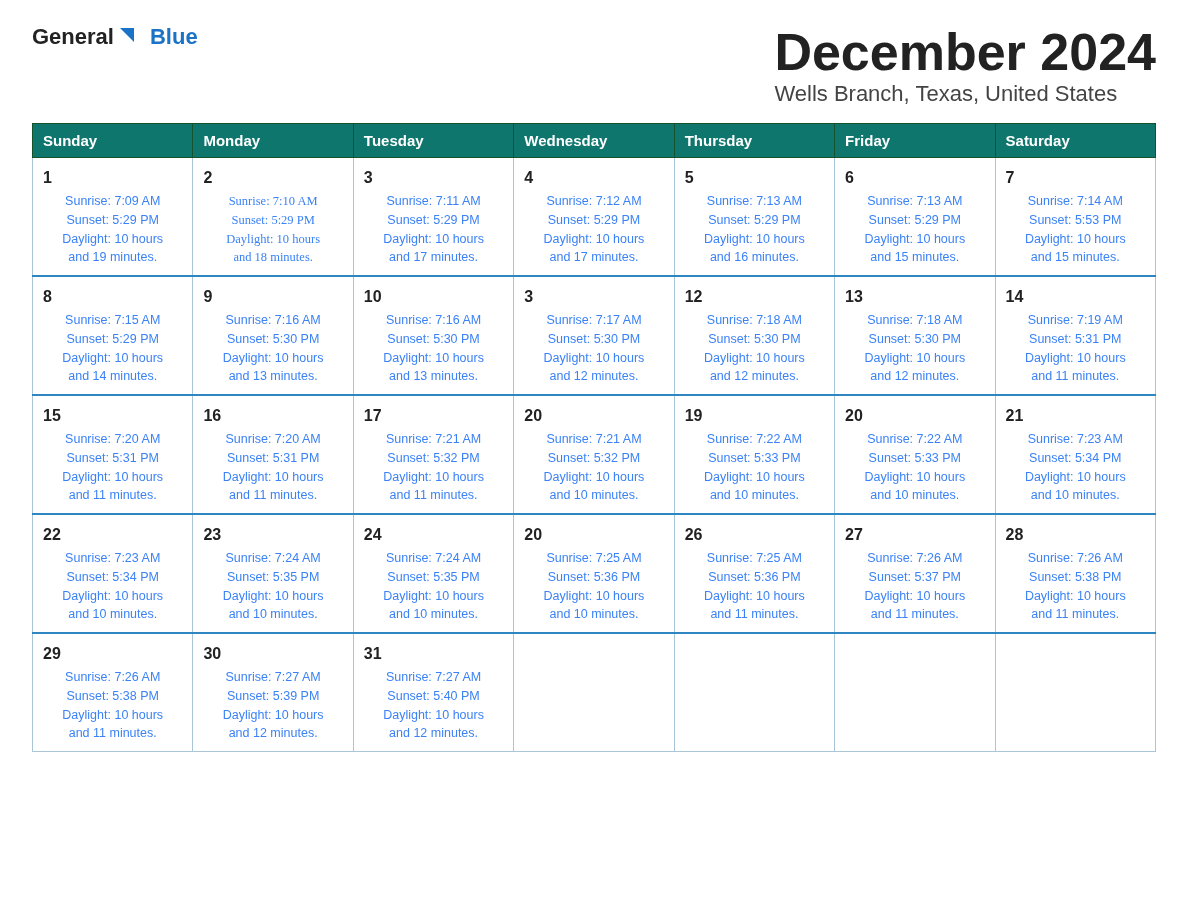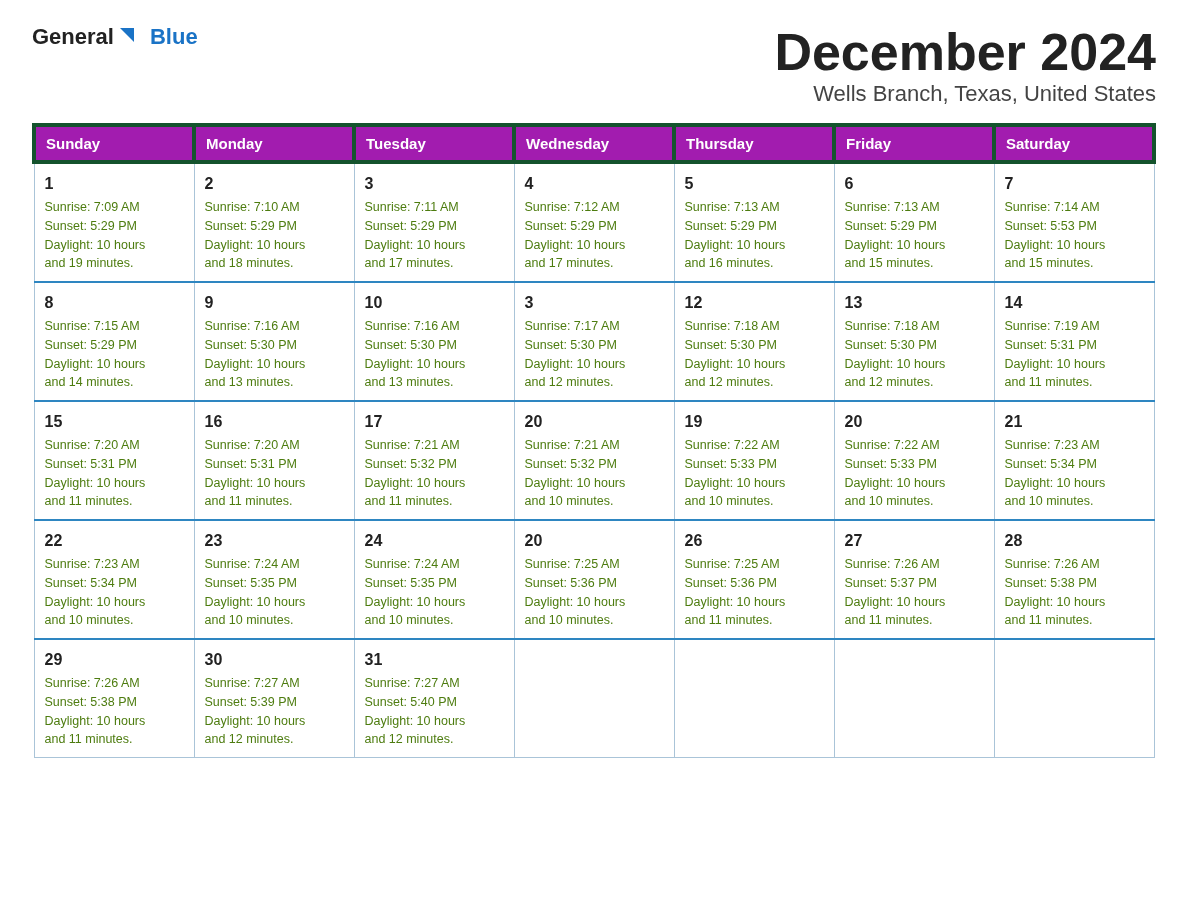--- a/index.html
+++ b/index.html
@@ -27,66 +27,67 @@
       color: #222;
       line-height: 1.1;
     }
     .logo-blue-line {
       color: #1a73c6;
       font-size: 22px;
       font-weight: bold;
       margin-left: 12px;
     }
     .title-area {
-      text-align: right;
+      text-align: left;
     }
     .month-title {
       font-size: 52px;
       font-weight: bold;
       color: #222;
       line-height: 1.1;
     }
     .location-title {
       font-size: 22px;
       color: #444;
     }
     table {
       width: 100%;
       border-collapse: collapse;
       margin-top: 8px;
     }
     th {
-      background-color: #a21caf;
+      background-color: #0f766e;
       color: #fff;
       font-size: 15px;
       font-weight: bold;
       padding: 8px 10px;
       text-align: left;
-      border: 4px solid #14532d;
+      border: 1px solid #14532d;
     }
     td {
       vertical-align: top;
       border: 1px solid #aac4d8;
       padding: 8px 10px;
       width: 14.28%;
       min-height: 100px;
       font-size: 12.5px;
       color: #222;
       line-height: 1.5;
     }
     .day-number {
       font-size: 16px;
       font-weight: bold;
       color: #222;
       display: block;
       margin-bottom: 2px;
     }
     .day-info {
       font-size: 12.5px;
-      color: #4d7c0f;
+      color: #3b82f6;
+      text-align: center;
     }
     tr td {
       border-bottom: 2px solid #2e86c1;
     }
     tr:last-child td {
       border-bottom: 1px solid #aac4d8;
     }
     .empty-cell {
       background: #fff;
     }
@@ -126,21 +127,21 @@
   <tr>
         <td>
           <span class="day-number">1</span>
           <div class="day-info" style="white-space: pre-line;">Sunrise: 7:09 AM
 Sunset: 5:29 PM
 Daylight: 10 hours
 and 19 minutes.</div>
         </td>
         <td>
           <span class="day-number">2</span>
-          <div class="day-info" style="white-space: pre-line;">Sunrise: 7:10 AM
+          <div class="day-info" style="white-space: pre-line; font-family: Liberation Serif, serif;">Sunrise: 7:10 AM
 Sunset: 5:29 PM
 Daylight: 10 hours
 and 18 minutes.</div>
         </td>
         <td>
           <span class="day-number">3</span>
           <div class="day-info" style="white-space: pre-line;">Sunrise: 7:11 AM
 Sunset: 5:29 PM
 Daylight: 10 hours
 and 17 minutes.</div>

